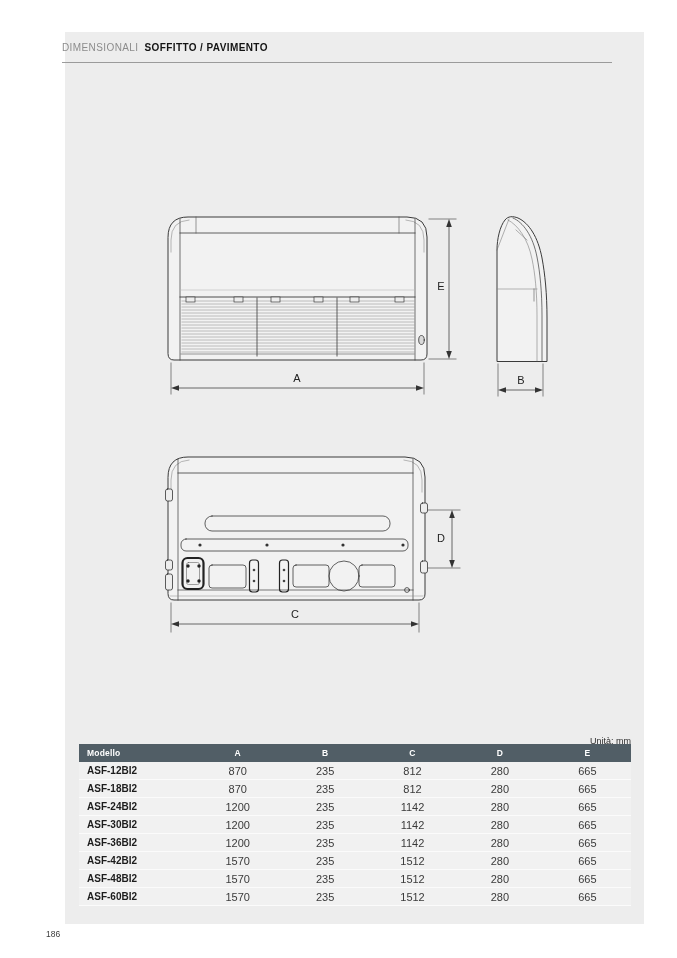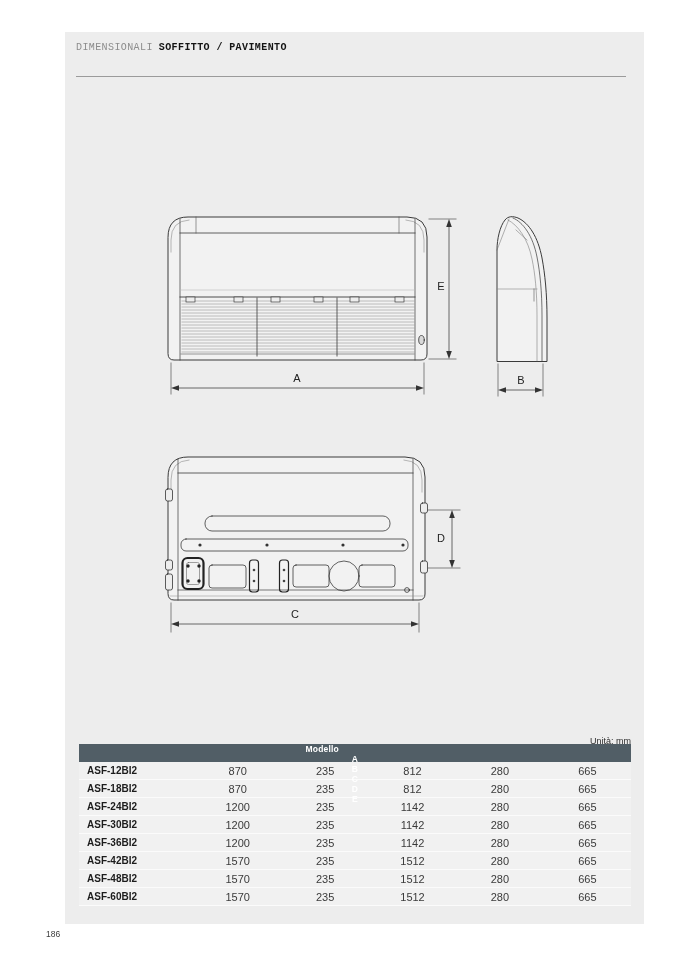--- a/index.html
+++ b/index.html
@@ -1,29 +1,29 @@
 <!DOCTYPE html>
 <html><head>
 <meta charset="utf-8">
 <style>
   html,body{margin:0;padding:0;background:#ffffff;}
   body{width:677px;height:958px;font-family:"Liberation Sans",sans-serif;-webkit-font-smoothing:antialiased;}
   .page{position:relative;width:677px;height:958px;overflow:hidden;background:#ffffff;}
   .panel{position:absolute;left:65px;top:32px;width:579px;height:892px;background:#ededed;}
   .drawings-svg{position:absolute;left:0;top:0;width:677px;height:958px;pointer-events:none;}
-  .section-header{position:absolute;left:76px;top:42px;width:550px;border-bottom:1px solid #9b9b9b;
-    padding-bottom:23px;font-size:10px;letter-spacing:0.4px;white-space:nowrap;font-family:Liberation Mono, monospace;}
+  .section-header{position:absolute;left:62px;top:42px;width:550px;border-bottom:1px solid #9b9b9b;
+    padding-bottom:9px;font-size:10px;letter-spacing:0.4px;white-space:nowrap;}
   .section-label{color:#8c8c8c;font-weight:normal;}
   .section-title{color:#141414;font-weight:bold;margin-left:6px;}
   .dim-label{position:absolute;font-size:11px;color:#222;transform:translateX(-50%);font-weight:normal;}
   .units-note{position:absolute;right:46px;top:712px;font-size:9px;color:#2e2e2e;margin-top:24px;}
   .page-number{position:absolute;left:46px;top:929px;font-size:8.5px;color:#3c3c3c;}
   .dim-table{position:absolute;left:79px;top:744px;width:552px;}
   .thead{display:flex;height:18px;align-items:center;background:#515e66;color:#ffffff;
-    font-size:8.5px;font-weight:bold;letter-spacing:0.2px;flex-direction:column;}
+    font-size:8.5px;font-weight:bold;letter-spacing:0.2px;}
   .tbody .trow{display:flex;height:18px;align-items:center;background:#f1f1f1;
     border-bottom:1px solid #fbfbfb;box-sizing:border-box;}
   .cell-model{width:115px;padding-left:8px;box-sizing:border-box;text-align:left;}
   .cell-val{flex:1;text-align:center;}
   .trow .cell-model{font-size:10px;font-weight:bold;color:#1c1c1c;}
   .trow .cell-val{font-size:11px;color:#3a3a3a;}
 </style>
 </head>
 <body>
 

